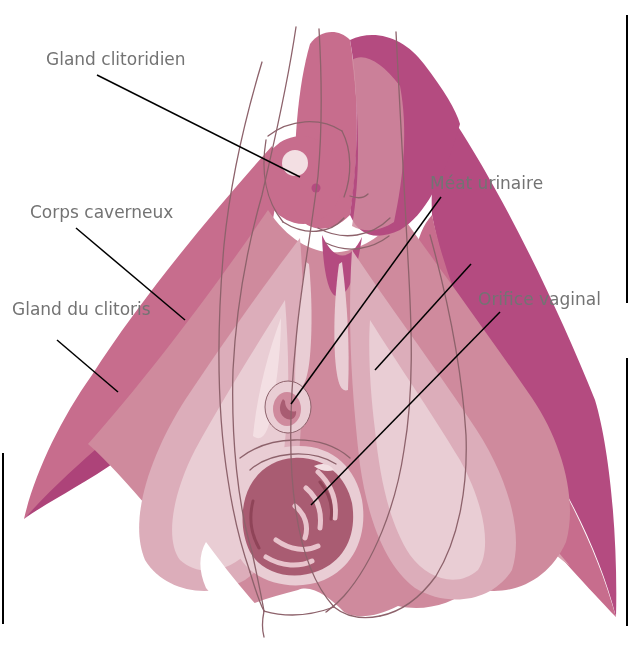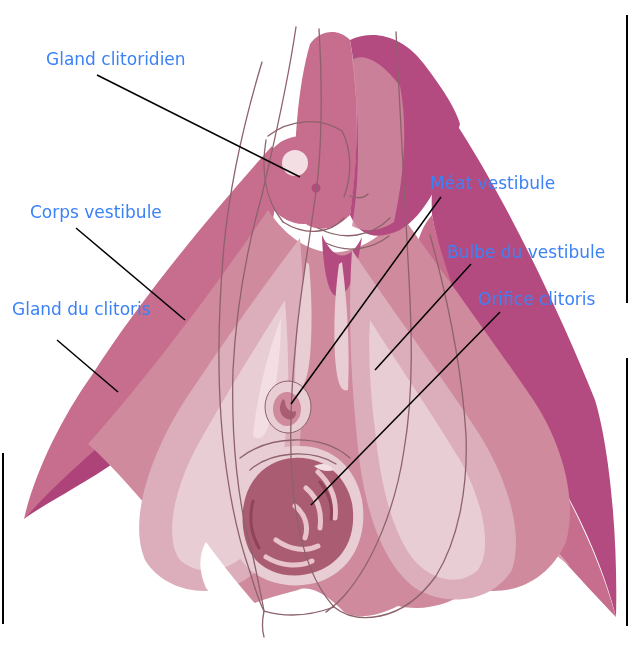--- a/index.html
+++ b/index.html
@@ -8,21 +8,21 @@
     width:630px;height:650px;
     overflow:hidden;
     background:#fff;
     font-family:"DejaVu Sans","Liberation Sans",sans-serif;
   }
   .stage svg{position:absolute;left:0;top:0;}
   .lbl{
     position:absolute;
     font-size:17px;
     line-height:18px;
-    color:#3b82f6;
+    color:#737373;
     white-space:nowrap;
     letter-spacing:0px;
   }
   .lbl .l2{display:block;margin-left:6px;}
   
   .f-magenta{fill:var(--deep-magenta,#b44b80);}
   .f-magenta-sh{fill:var(--magenta-shade,#ad4379);}
   .f-rose{fill:var(--rose,#c76d8d);}
   .f-rosemid{fill:var(--rose-mid,#cf8a9d);}
   .f-pink{fill:var(--pink,#dcadba);}
@@ -180,25 +180,24 @@
 
     <g>
       <path class="s-frame" d="M3,453 L3,624"></path>
       <path class="s-frame" d="M627,15 L627,303"></path>
       <path class="s-frame" d="M627,358 L627,626"></path>
     </g>
   </svg>
 
   <div class="lbl" style="left:46px;top:50px;"><span>Gland clitoridien</span></div>
 
-  <div class="lbl" style="left:30px;top:203px;"><span>Corps vestibule</span></div>
+  <div class="lbl" style="left:30px;top:203px;"><span>Corps caverneux</span></div>
 
   <div class="lbl" style="left:12px;top:300px;">
     <span>Gland du clitoris</span>
   </div>
 
-  <div class="lbl" style="left:430px;top:174px;"><span>Méat vestibule</span></div>
-
-  <div class="lbl" style="left:447px;top:243px;"><span>Bulbe du vestibule</span></div>
-
-  <div class="lbl" style="left:478px;top:290px;"><span>Orifice clitoris</span></div>
+  <div class="lbl" style="left:430px;top:174px;"><span>Méat urinaire</span></div>
+
+
+  <div class="lbl" style="left:478px;top:290px;"><span>Orifice vaginal</span></div>
 
 </div>
 
 </body></html>

